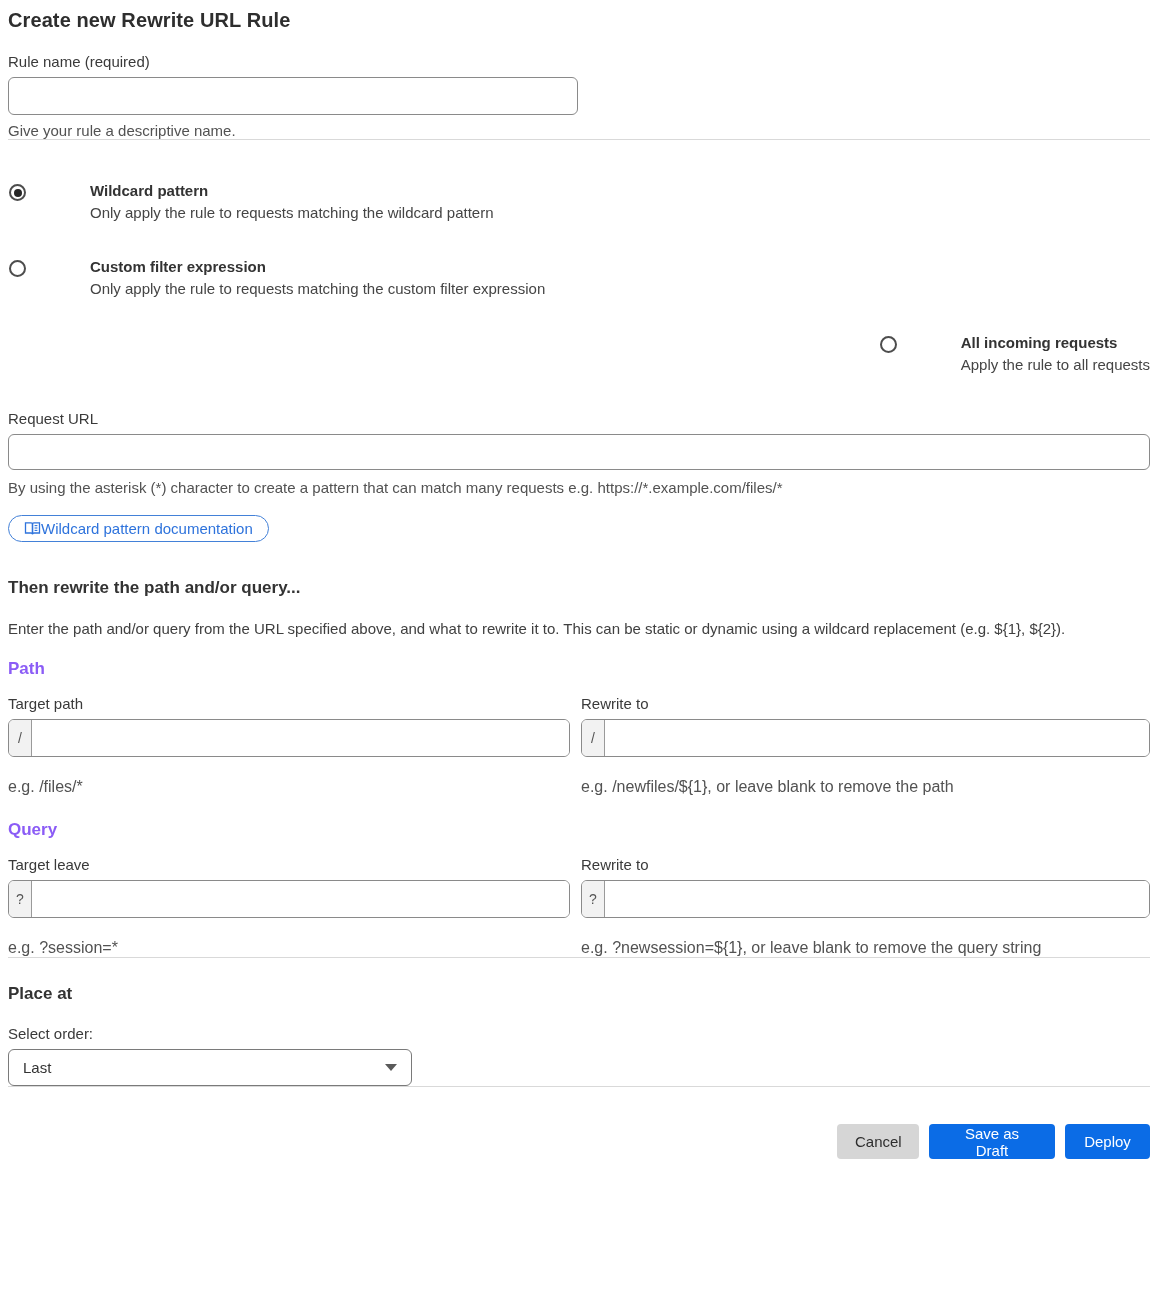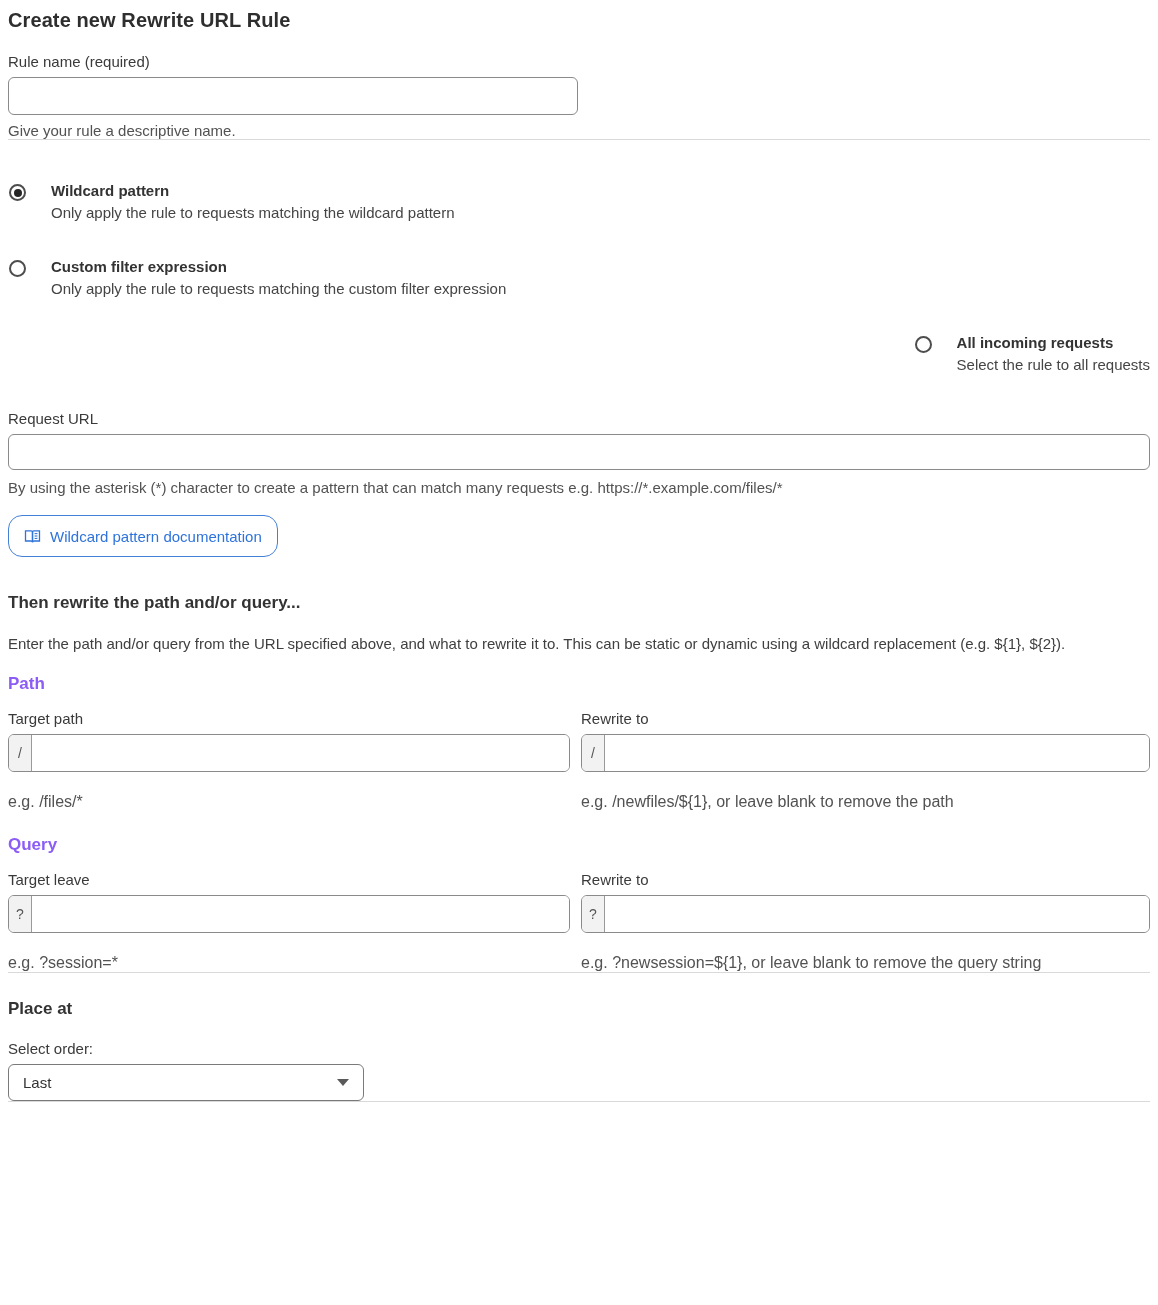--- a/index.html
+++ b/index.html
@@ -61,20 +61,21 @@
     color: #333;
   }
   .match-heading { margin-top: 30px; }
 
   
   .radio-group { margin-top: 42px; }
   .radio-option {
     display: flex;
     align-items: flex-start;
     margin-bottom: 37px;
+    gap: 39px;
   }
   .radio-option:last-child { margin-bottom: 0; justify-content: flex-end; }
   .radio-circle {
     flex: 0 0 auto;
     width: 17px;
     height: 17px;
     border: 2px solid #4d4d4d;
     border-radius: 50%;
     margin-top: 2px;
     margin-left: 1px;
@@ -104,22 +105,22 @@
   }
 
   .request-url-block { margin-top: 37px; }
   .request-url-block .text-input { height: 36px; }
   .request-url-block .help-text { margin-top: 9px; }
 
   .doc-button {
     margin-top: 19px;
     display: inline-flex;
     align-items: center;
-    gap: 9px;
-    height: 42px;
+    gap: 0;
+    height: 27px;
     padding: 0 15px;
     background: #ffffff;
     border: 1px solid #4381d8;
     border-radius: 14px;
     color: #2e73dc;
     font-family: inherit;
     font-size: 15px;
     cursor: pointer;
   }
   .doc-button svg { display: block; }
@@ -173,21 +174,21 @@
     padding: 0 8px;
   }
   .col .help-text { margin-top: 21px; font-size: 16px; }
 
   .divider-2 { margin-top: 29px; }
   .place-heading { margin-top: 26px; }
   .order-label { margin-top: 21px; font-size: 15px; color: #3a3a3a; }
 
   .select-box {
     margin-top: 7px;
-    width: 356px;
+    width: 404px;
     height: 37px;
     border: 1px solid #7a7a7a;
     border-radius: 6px;
     display: flex;
     align-items: center;
     justify-content: space-between;
     padding: 0 14px;
     font-size: 15px;
     color: #333;
     cursor: pointer;
@@ -263,21 +264,21 @@
       <span class="radio-texts">
         <div class="radio-label">Custom filter expression</div>
         <div class="radio-desc">Only apply the rule to requests matching the custom filter expression</div>
       </span>
     </div>
 
     <div class="radio-option">
       <span class="radio-circle"></span>
       <span class="radio-texts">
         <div class="radio-label">All incoming requests</div>
-        <div class="radio-desc">Select the rule to all requests</div>
+        <div class="radio-desc">Apply the rule to all requests</div>
       </span>
     </div>
 
   </div>
 
   <div class="request-url-block">
     <div class="field-label">Request URL</div>
     <input class="text-input" type="text" aria-label="Request URL" value="" style="">
     <div class="help-text">By using the asterisk (*) character to create a pattern that can match many requests e.g. https://*.example.com/files/*</div>
   </div>
@@ -347,14 +348,19 @@
 
   <div class="order-label">Select order:</div>
 
   <div class="select-box" role="combobox" aria-expanded="false">
     <span>Last</span>
     <span class="caret-down"></span>
   </div>
 
   <hr class="divider divider-3">
 
+  <div class="footer-actions">
+    <button class="btn btn-cancel">Cancel</button>
+    <button class="btn btn-primary btn-save">Save as Draft</button>
+    <button class="btn btn-primary btn-deploy">Deploy</button>
+  </div>
 
 </div>
 
 </body></html>

